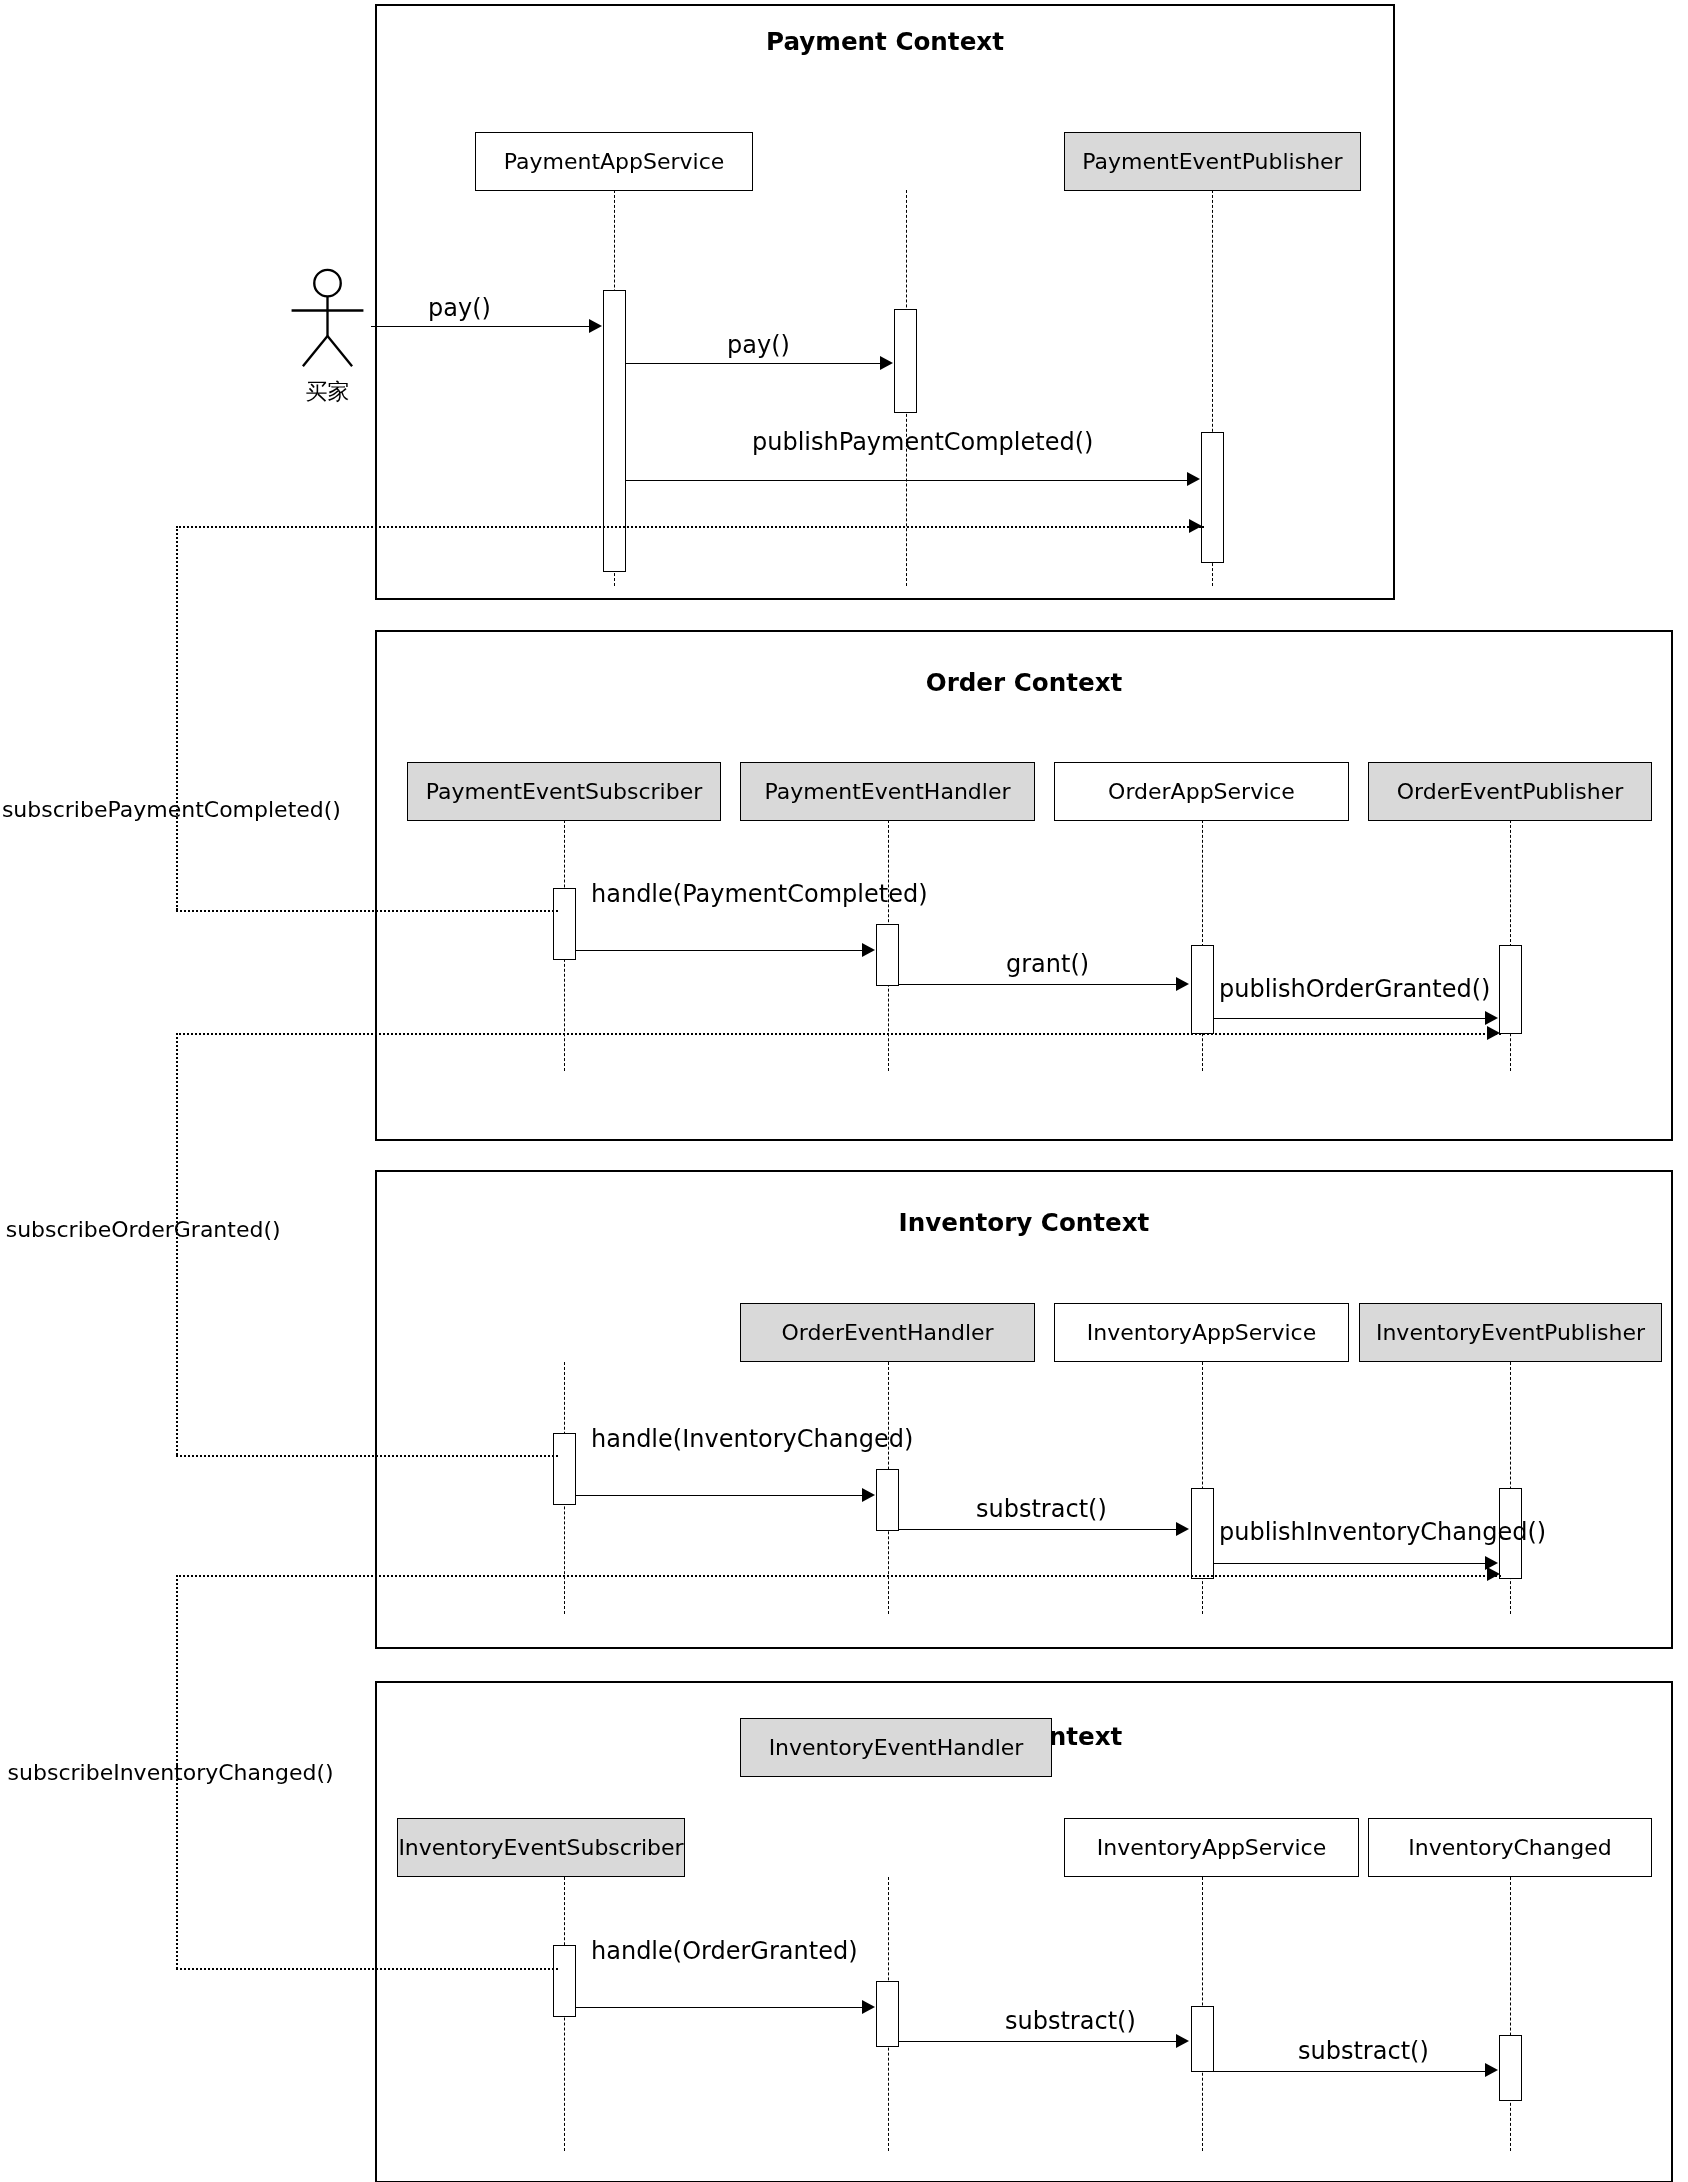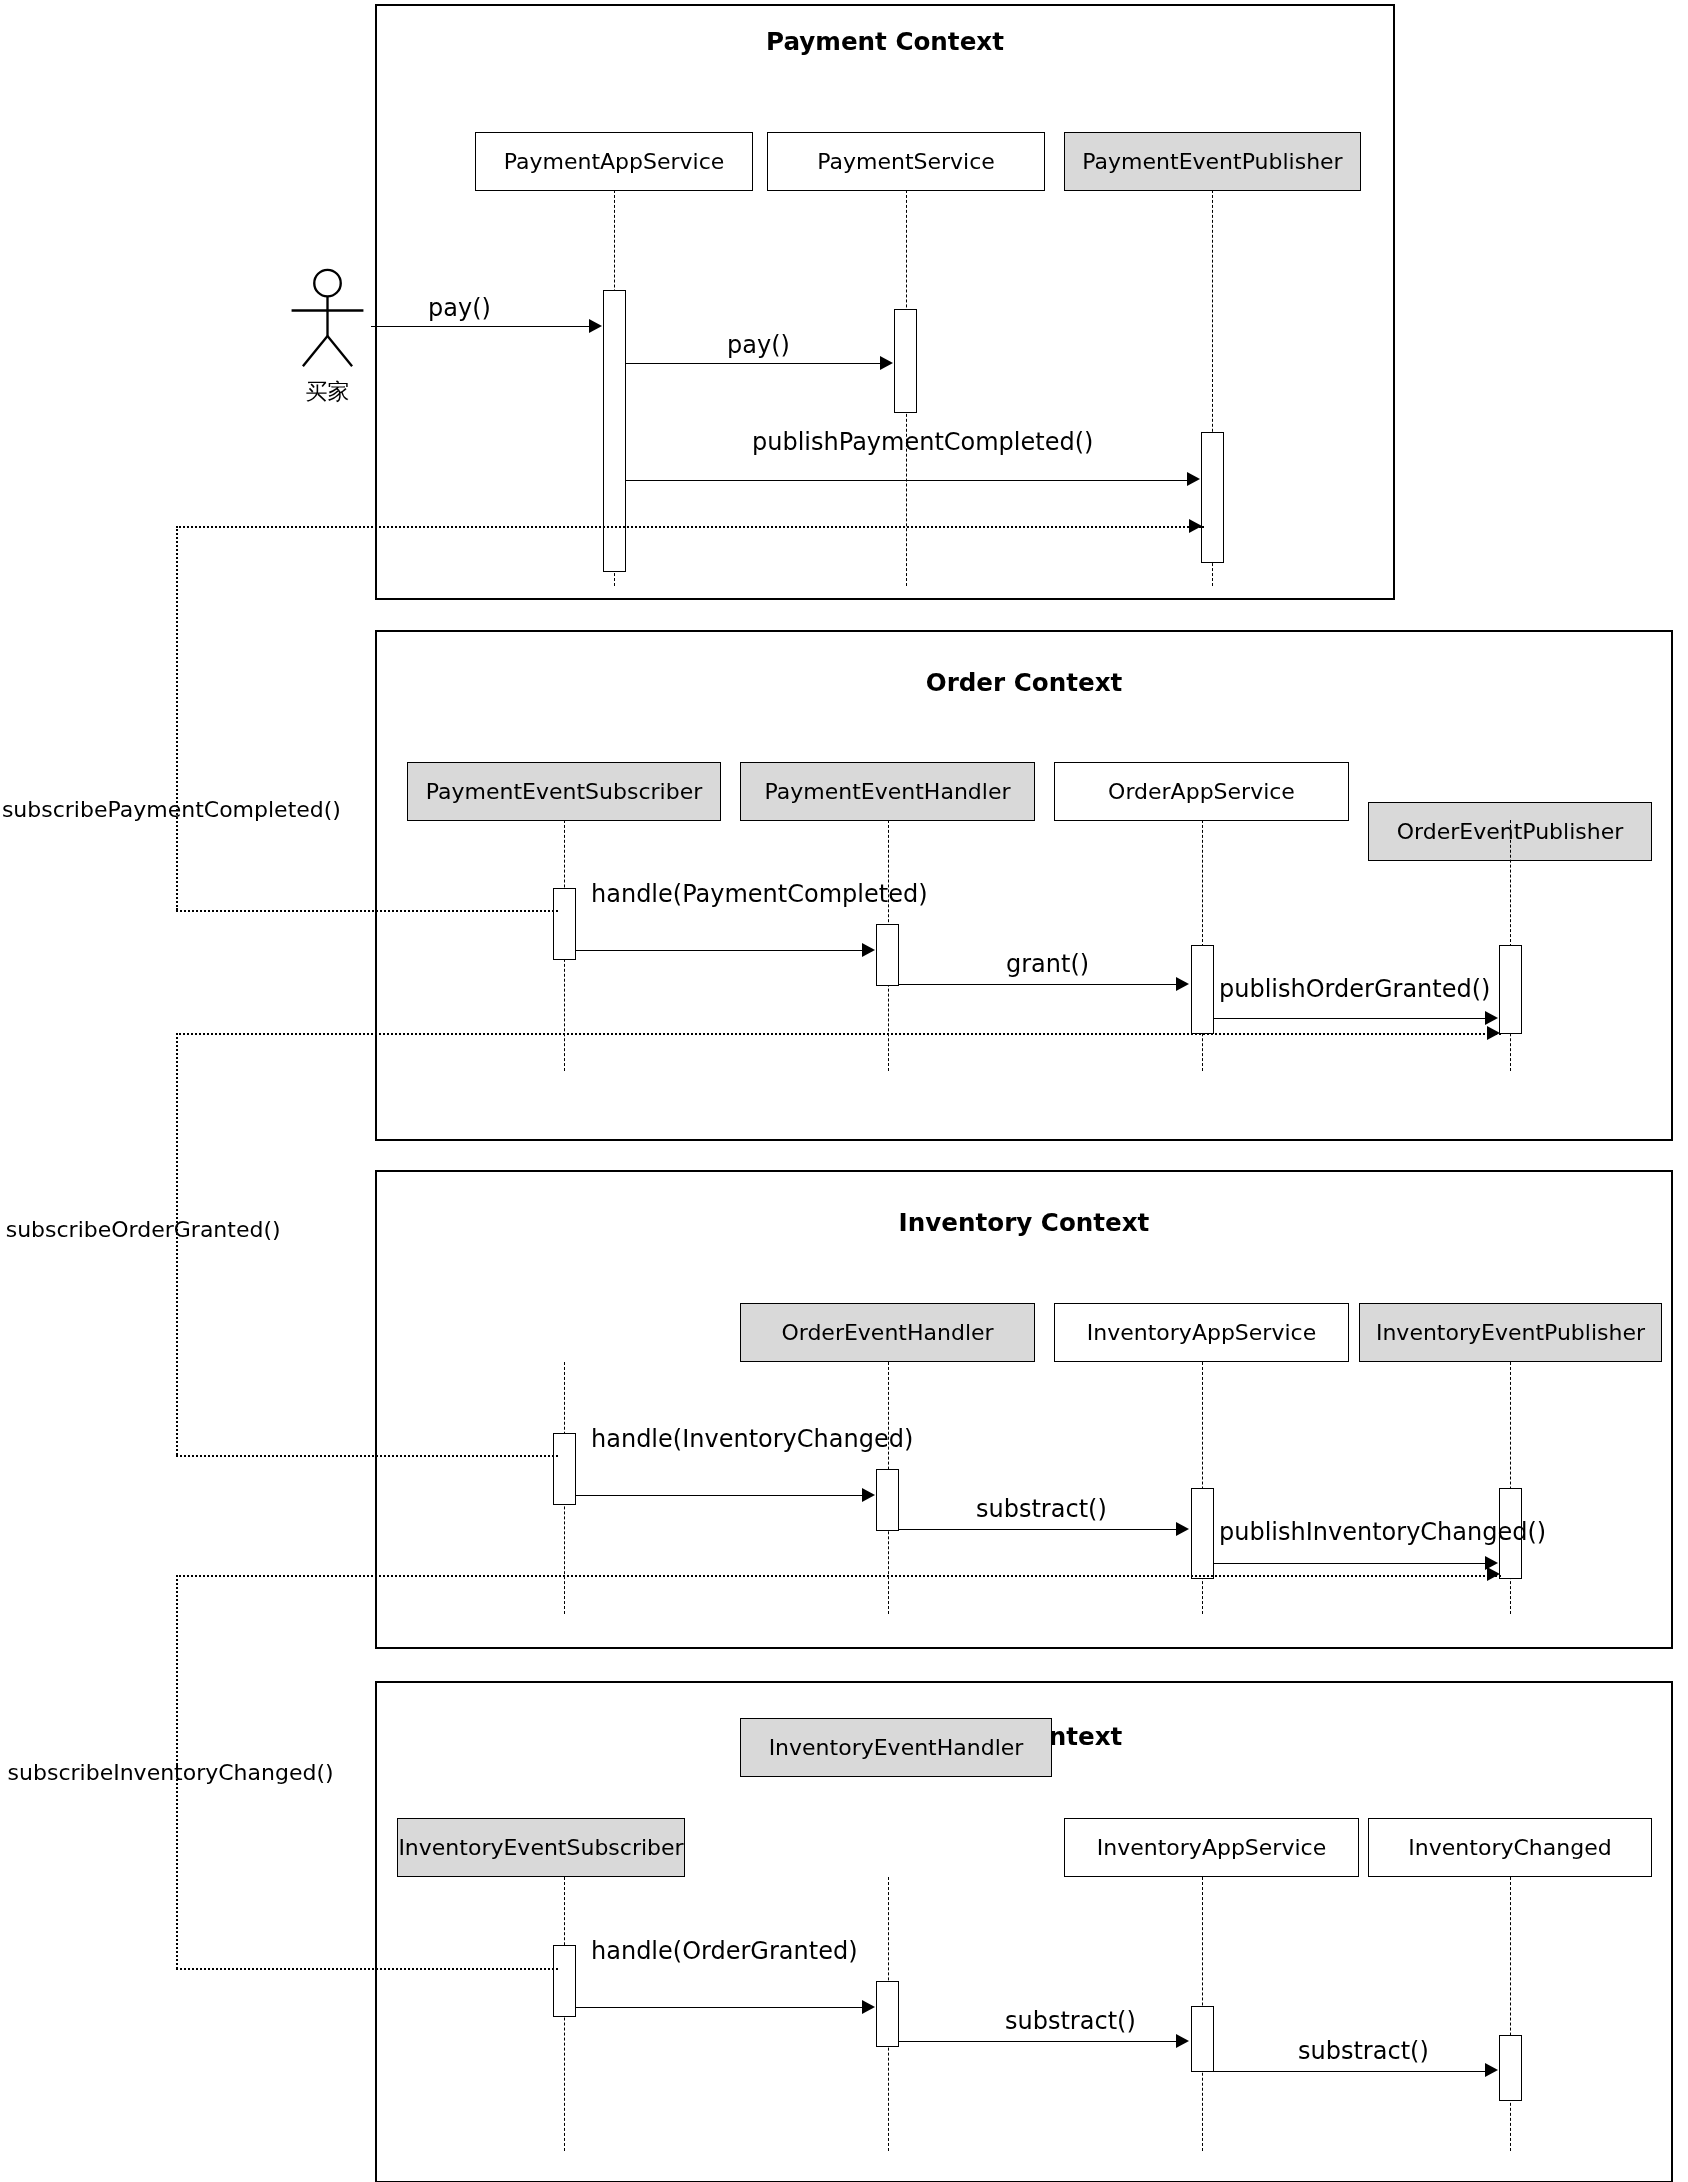--- a/index.html
+++ b/index.html
@@ -104,23 +104,20 @@
 </head>
 <body>
 
 <div id="canvas">
 
   <div class="ctx-box" style="left:375px; top:3.8px; width:1020px; height:596px;"></div>
   <div class="ctx-title" style="left:375px; top:26.5px; width:1020px;">Payment Context</div>
 
   <div class="lifeline-box" style="left:475px; top:132px; width:278px; height:59px;">
     <span>PaymentAppService</span>
-  </div>
-  <div class="lifeline-box" style="left:767px; top:132px; width:278px; height:59px;">
-    <span>PaymentService</span>
   </div>
   <div class="lifeline-box shaded" style="left:1064px; top:132px; width:297px; height:59px;">
     <span>PaymentEventPublisher</span>
   </div>
 
   <div class="lifeline-dash" style="left:614px; top:190px; height:396px;"></div>
   <div class="lifeline-dash" style="left:906px; top:190px; height:396px;"></div>
   <div class="lifeline-dash" style="left:1212px; top:190px; height:396px;"></div>
 
   <div class="actor" style="position:absolute; left:284px; top:268px;">
@@ -155,21 +152,21 @@
 
   <div class="lifeline-box shaded" style="left:407px; top:762px; width:314px; height:59px;">
     <span>PaymentEventSubscriber</span>
   </div>
   <div class="lifeline-box shaded" style="left:740px; top:762px; width:295px; height:59px;">
     <span>PaymentEventHandler</span>
   </div>
   <div class="lifeline-box" style="left:1054px; top:762px; width:295px; height:59px;">
     <span>OrderAppService</span>
   </div>
-  <div class="lifeline-box shaded" style="left:1368px; top:762px; width:284px; height:59px;margin-top:40px;">
+  <div class="lifeline-box shaded" style="left:1368px; top:762px; width:284px; height:59px;">
     <span>OrderEventPublisher</span>
   </div>
 
   <div class="lifeline-dash" style="left:564px; top:820px; height:251px;"></div>
   <div class="lifeline-dash" style="left:888px; top:820px; height:251px;"></div>
   <div class="lifeline-dash" style="left:1202px; top:820px; height:251px;"></div>
   <div class="lifeline-dash" style="left:1510px; top:820px; height:251px;"></div>
 
   <div class="activation" style="left:553px; top:888px; width:23px; height:72px;"></div>
   <div class="activation" style="left:876px; top:924px; width:23px; height:62px;"></div>

